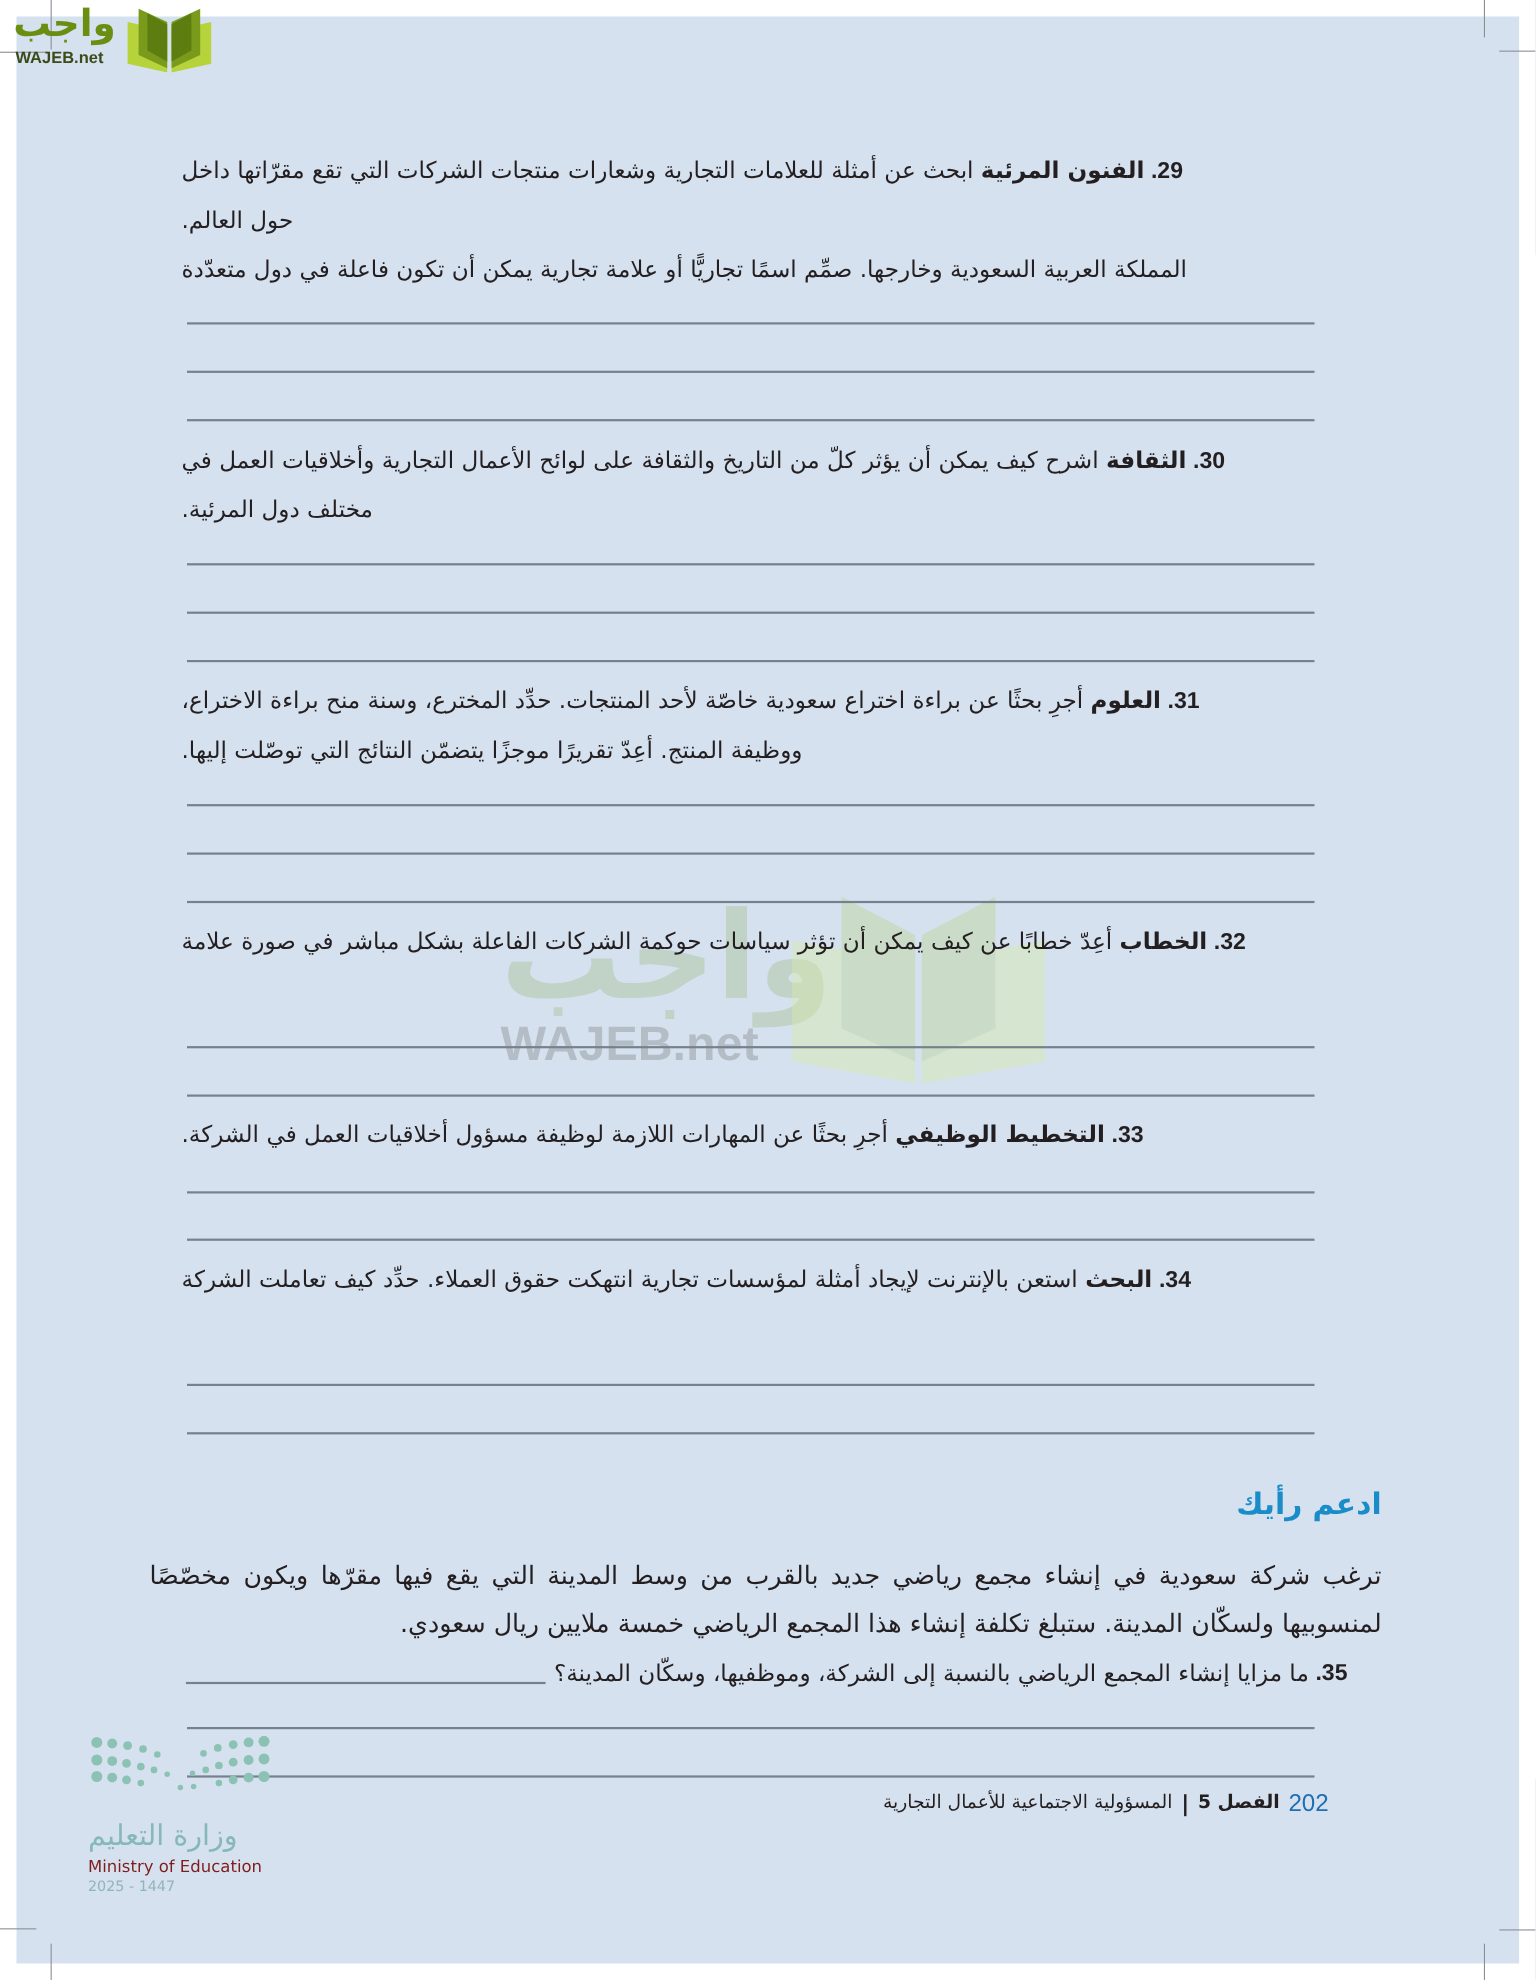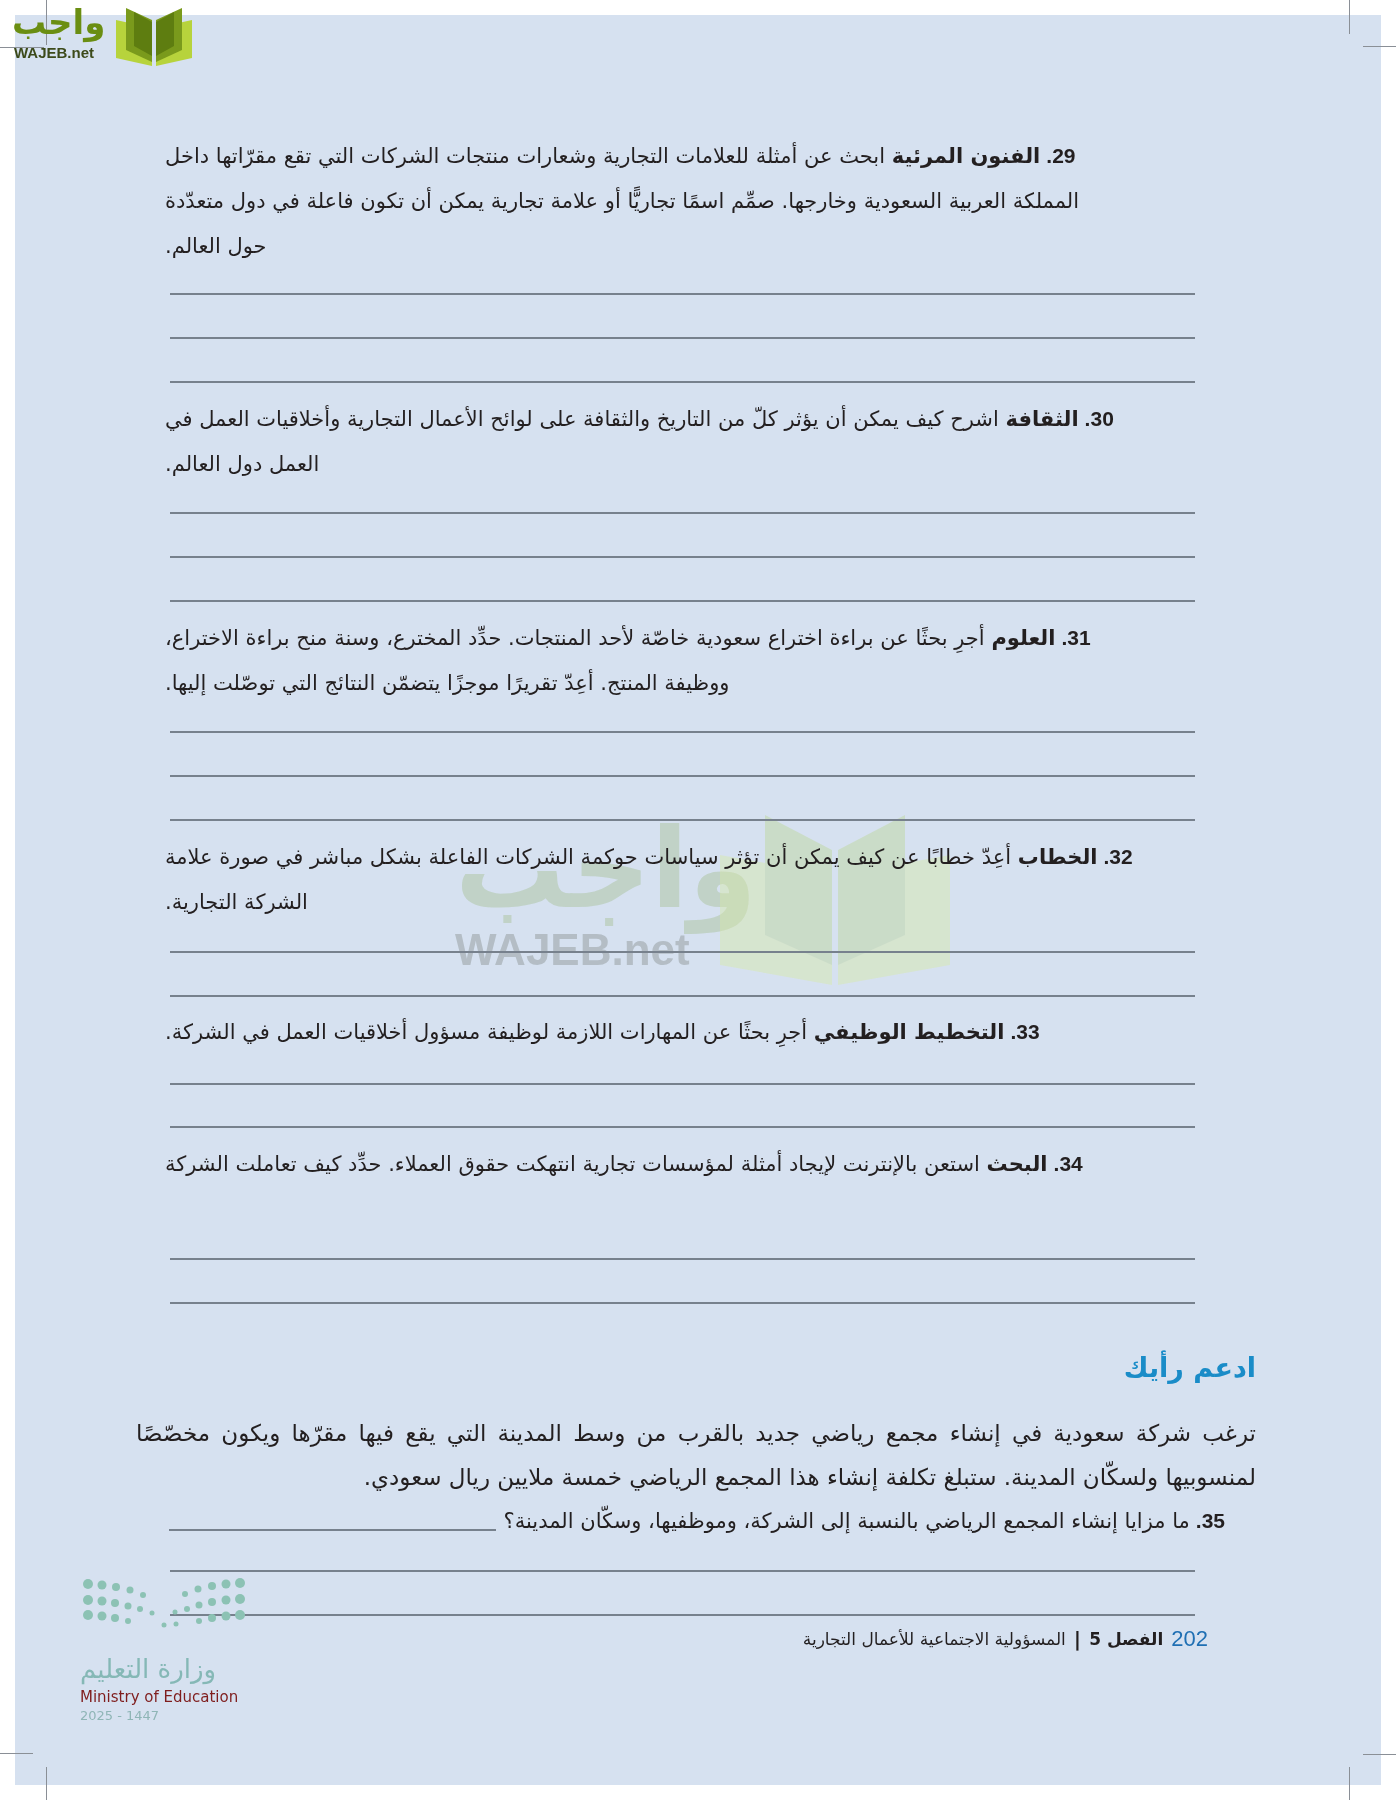--- a/index.html
+++ b/index.html
@@ -72,49 +72,48 @@
     <polygon points="0,40 112,60 112,170 0,150" fill="#d8ea9c"></polygon>
     <polygon points="230,40 118,60 118,170 230,150" fill="#d8ea9c"></polygon>
     <polygon points="45,0 112,35 112,150 45,120" fill="#b9d58a"></polygon>
     <polygon points="185,0 118,35 118,150 185,120" fill="#b9d58a"></polygon>
   </svg>
 </div>
 
 <div class="q" style="top:133px;">
   <span class="num">29.</span><span class="kw">الفنون المرئية</span>
   <span>ابحث عن أمثلة للعلامات التجارية وشعارات منتجات الشركات التي تقع مقرّاتها داخل</span>
+  <span class="cont">حول العالم.</span>
   <span class="cont">المملكة العربية السعودية وخارجها. صمِّم اسمًا تجاريًّا أو علامة تجارية يمكن أن تكون فاعلة في دول متعدّدة</span>
-  <span class="cont">حول العالم.</span>
 </div>
 <div class="wline" style="top:293px;"></div>
 <div class="wline" style="top:337px;"></div>
 <div class="wline" style="top:381px;"></div>
 
 <div class="q" style="top:396px;">
   <span class="num">30.</span><span class="kw">الثقافة</span>
   <span>اشرح كيف يمكن أن يؤثر كلّ من التاريخ والثقافة على لوائح الأعمال التجارية وأخلاقيات العمل في</span>
-  <span class="cont">العمل دول العالم.</span>
+  <span class="cont">مختلف دول المرئية.</span>
 </div>
 <div class="wline" style="top:512px;"></div>
 <div class="wline" style="top:556px;"></div>
 <div class="wline" style="top:600px;"></div>
 
 <div class="q" style="top:615px;">
   <span class="num">31.</span><span class="kw">العلوم</span>
   <span>أجرِ بحثًا عن براءة اختراع سعودية خاصّة لأحد المنتجات. حدِّد المخترع، وسنة منح براءة الاختراع،</span>
   <span class="cont">ووظيفة المنتج. أعِدّ تقريرًا موجزًا يتضمّن النتائج التي توصّلت إليها.</span>
 </div>
 <div class="wline" style="top:731px;"></div>
 <div class="wline" style="top:775px;"></div>
 <div class="wline" style="top:819px;"></div>
 
 <div class="q" style="top:834px;">
   <span class="num">32.</span><span class="kw">الخطاب</span>
   <span>أعِدّ خطابًا عن كيف يمكن أن تؤثر سياسات حوكمة الشركات الفاعلة بشكل مباشر في صورة علامة</span>
-  <span class="cont">الشركة التجارية.</span>
 </div>
 <div class="wline" style="top:951px;"></div>
 <div class="wline" style="top:995px;"></div>
 
 <div class="q" style="top:1009px;">
   <span class="num">33.</span><span class="kw">التخطيط الوظيفي</span>
   <span>أجرِ بحثًا عن المهارات اللازمة لوظيفة مسؤول أخلاقيات العمل في الشركة.</span>
 </div>
 <div class="wline" style="top:1083px;"></div>
 <div class="wline" style="top:1126px;"></div>

